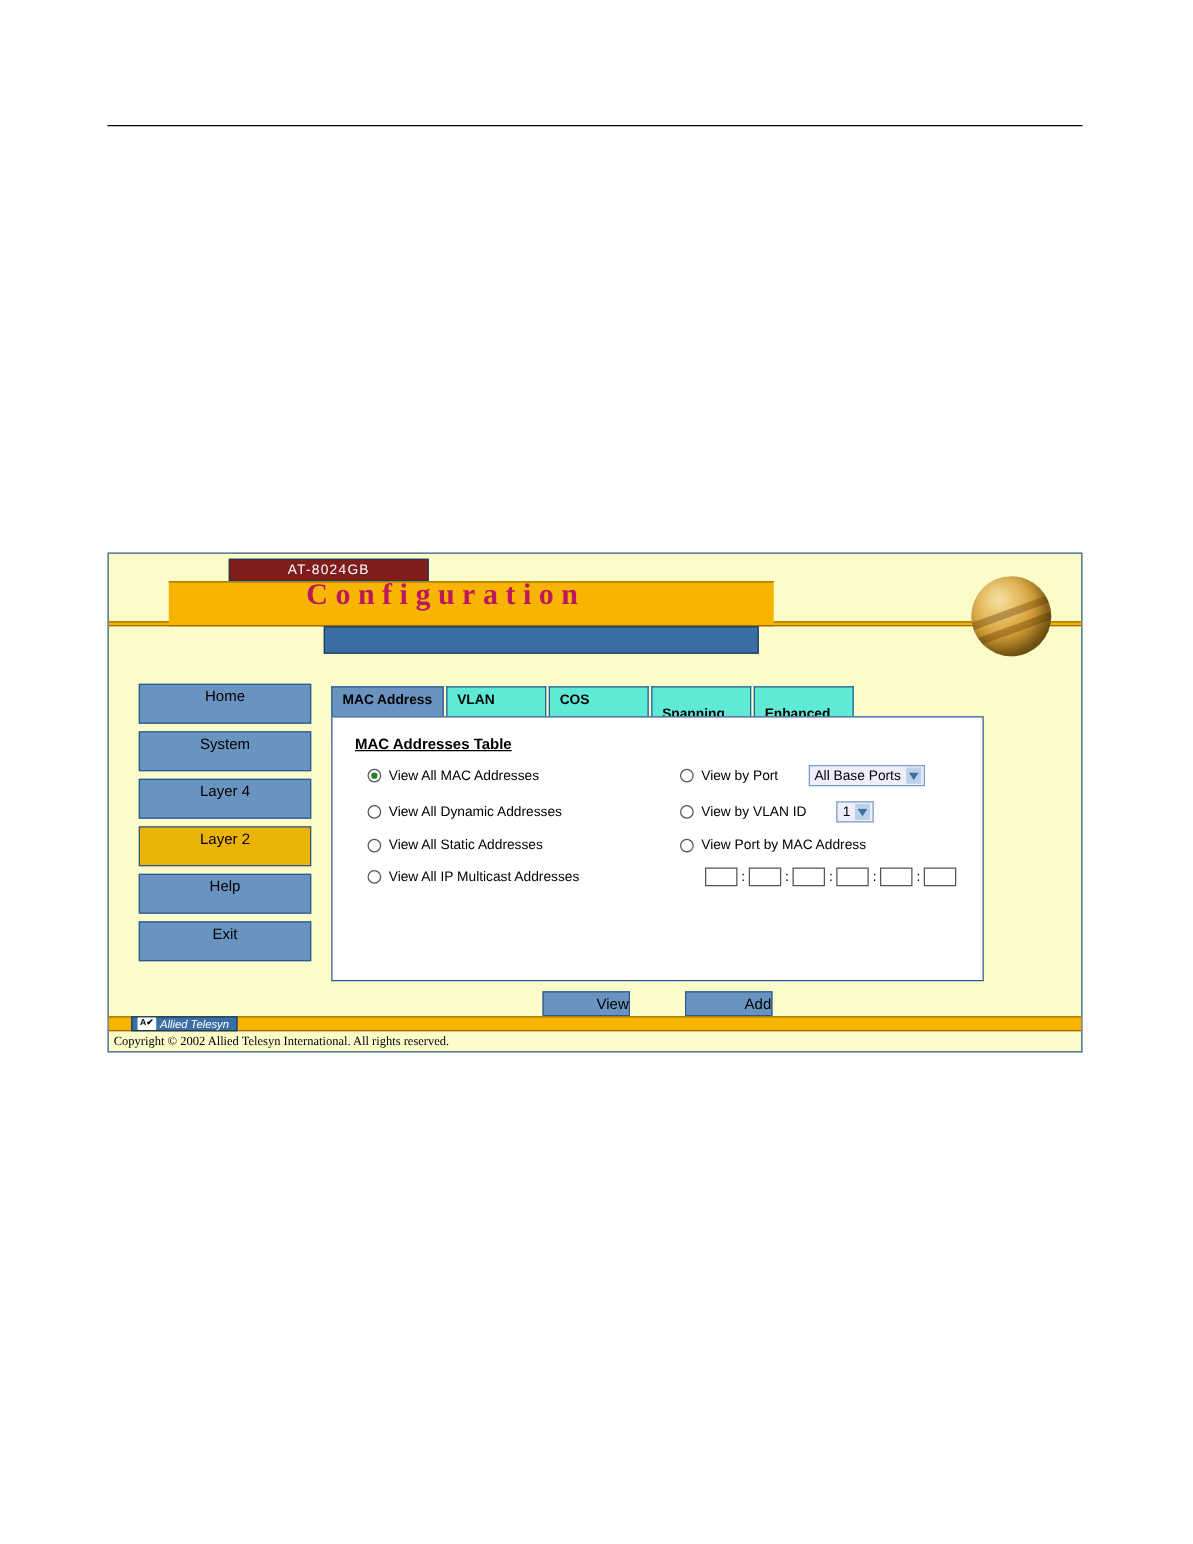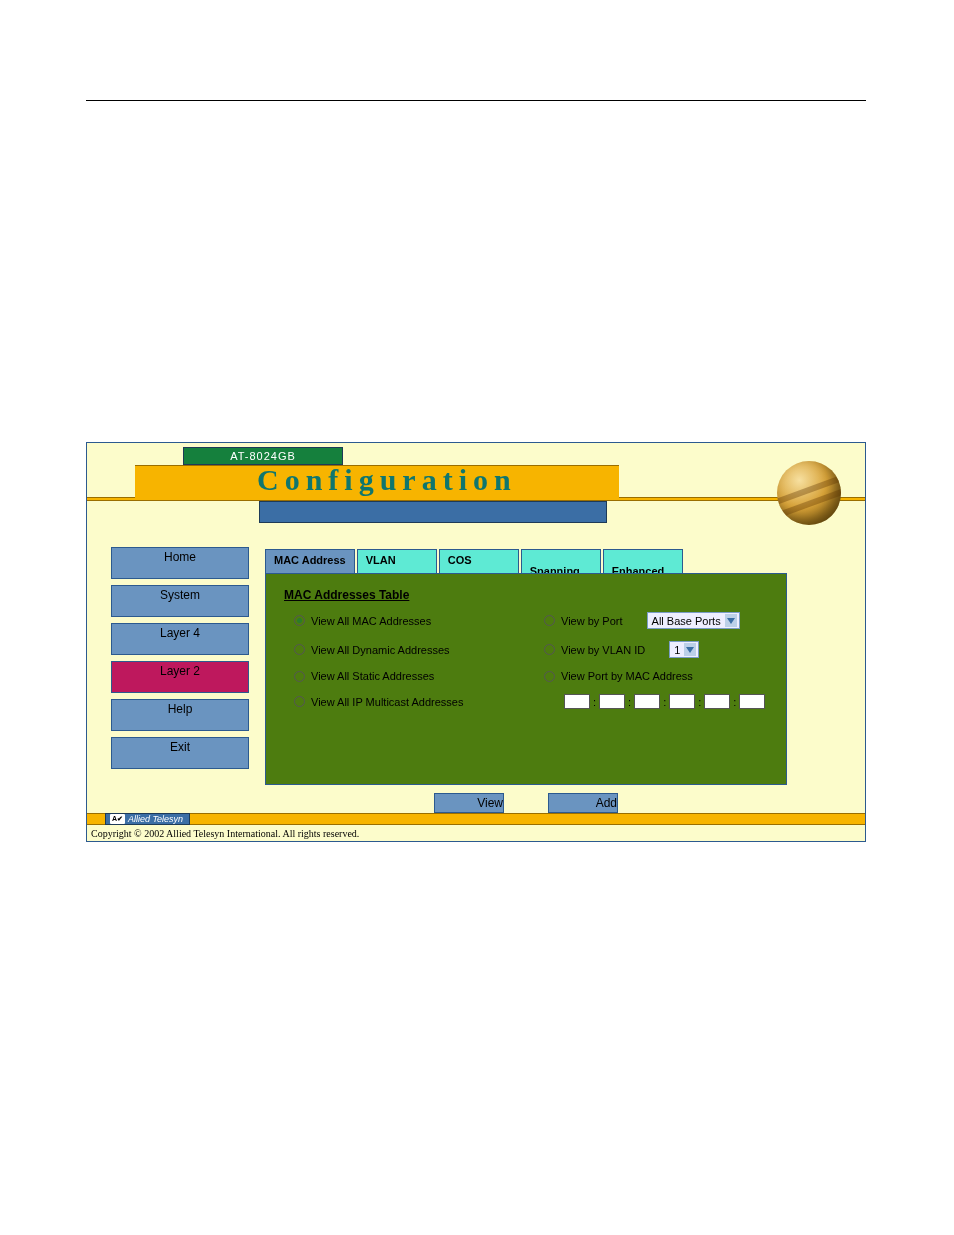--- a/index.html
+++ b/index.html
@@ -26,45 +26,45 @@
     background: #fcfccb;
     border: 1px solid #2c5a8f;
   }
   
   .device-badge {
     position: absolute;
     top: 4px;
     left: 96px;
     width: 160px;
     height: 18px;
-    background: #15803d;
+    background: #7f1d1d;
     border: 1px solid #1d3a57;
     color: #fff;
     font-size: 11px;
     letter-spacing: 1px;
     text-align: center;
     line-height: 16px;
   }
   .title-bar {
     position: absolute;
     top: 22px;
     left: 48px;
     width: 484px;
     height: 36px;
     background: #f7b400;
     border-top: 1px solid #9a6e00;
     border-bottom: 1px solid #9a6e00;
   }
   .title-bar-text {
     position: absolute;
     top: 20px;
-    left: 170px;
-    color: #0f766e;
+    left: 158px;
+    color: #be185d;
     font-family: Georgia, "Times New Roman", serif;
-    font-size: 30px;
+    font-size: 24px;
     font-weight: bold;
     letter-spacing: 6px;
   }
   .sub-bar {
     position: absolute;
     top: 58px;
     left: 172px;
     width: 348px;
     height: 22px;
     background: #3b6ea5;
@@ -117,21 +117,21 @@
     margin-bottom: 6px;
     background: #6a94c0;
     border: 1px solid #2c5a8f;
     color: #000;
     font-size: 12px;
     text-align: center;
     line-height: 18px;
     cursor: pointer;
   }
   .sidebar-item.active {
-    background: #be185d;
+    background: #eab308;
   }
 
   
   .tabs {
     position: absolute;
     top: 106px;
     left: 178px;
     display: flex;
     gap: 2px;
   }
@@ -152,21 +152,21 @@
     background: #6a94c0;
   }
 
   
   .panel {
     position: absolute;
     top: 130px;
     left: 178px;
     width: 522px;
     height: 212px;
-    background: #4d7c0f;
+    background: #ffffff;
     border: 1px solid #2c5a8f;
     padding: 14px 18px 14px 18px;
   }
   .panel-title {
     font-size: 12px;
     font-weight: bold;
     text-decoration: underline;
     margin-bottom: 10px;
   }
   .radio-grid {

